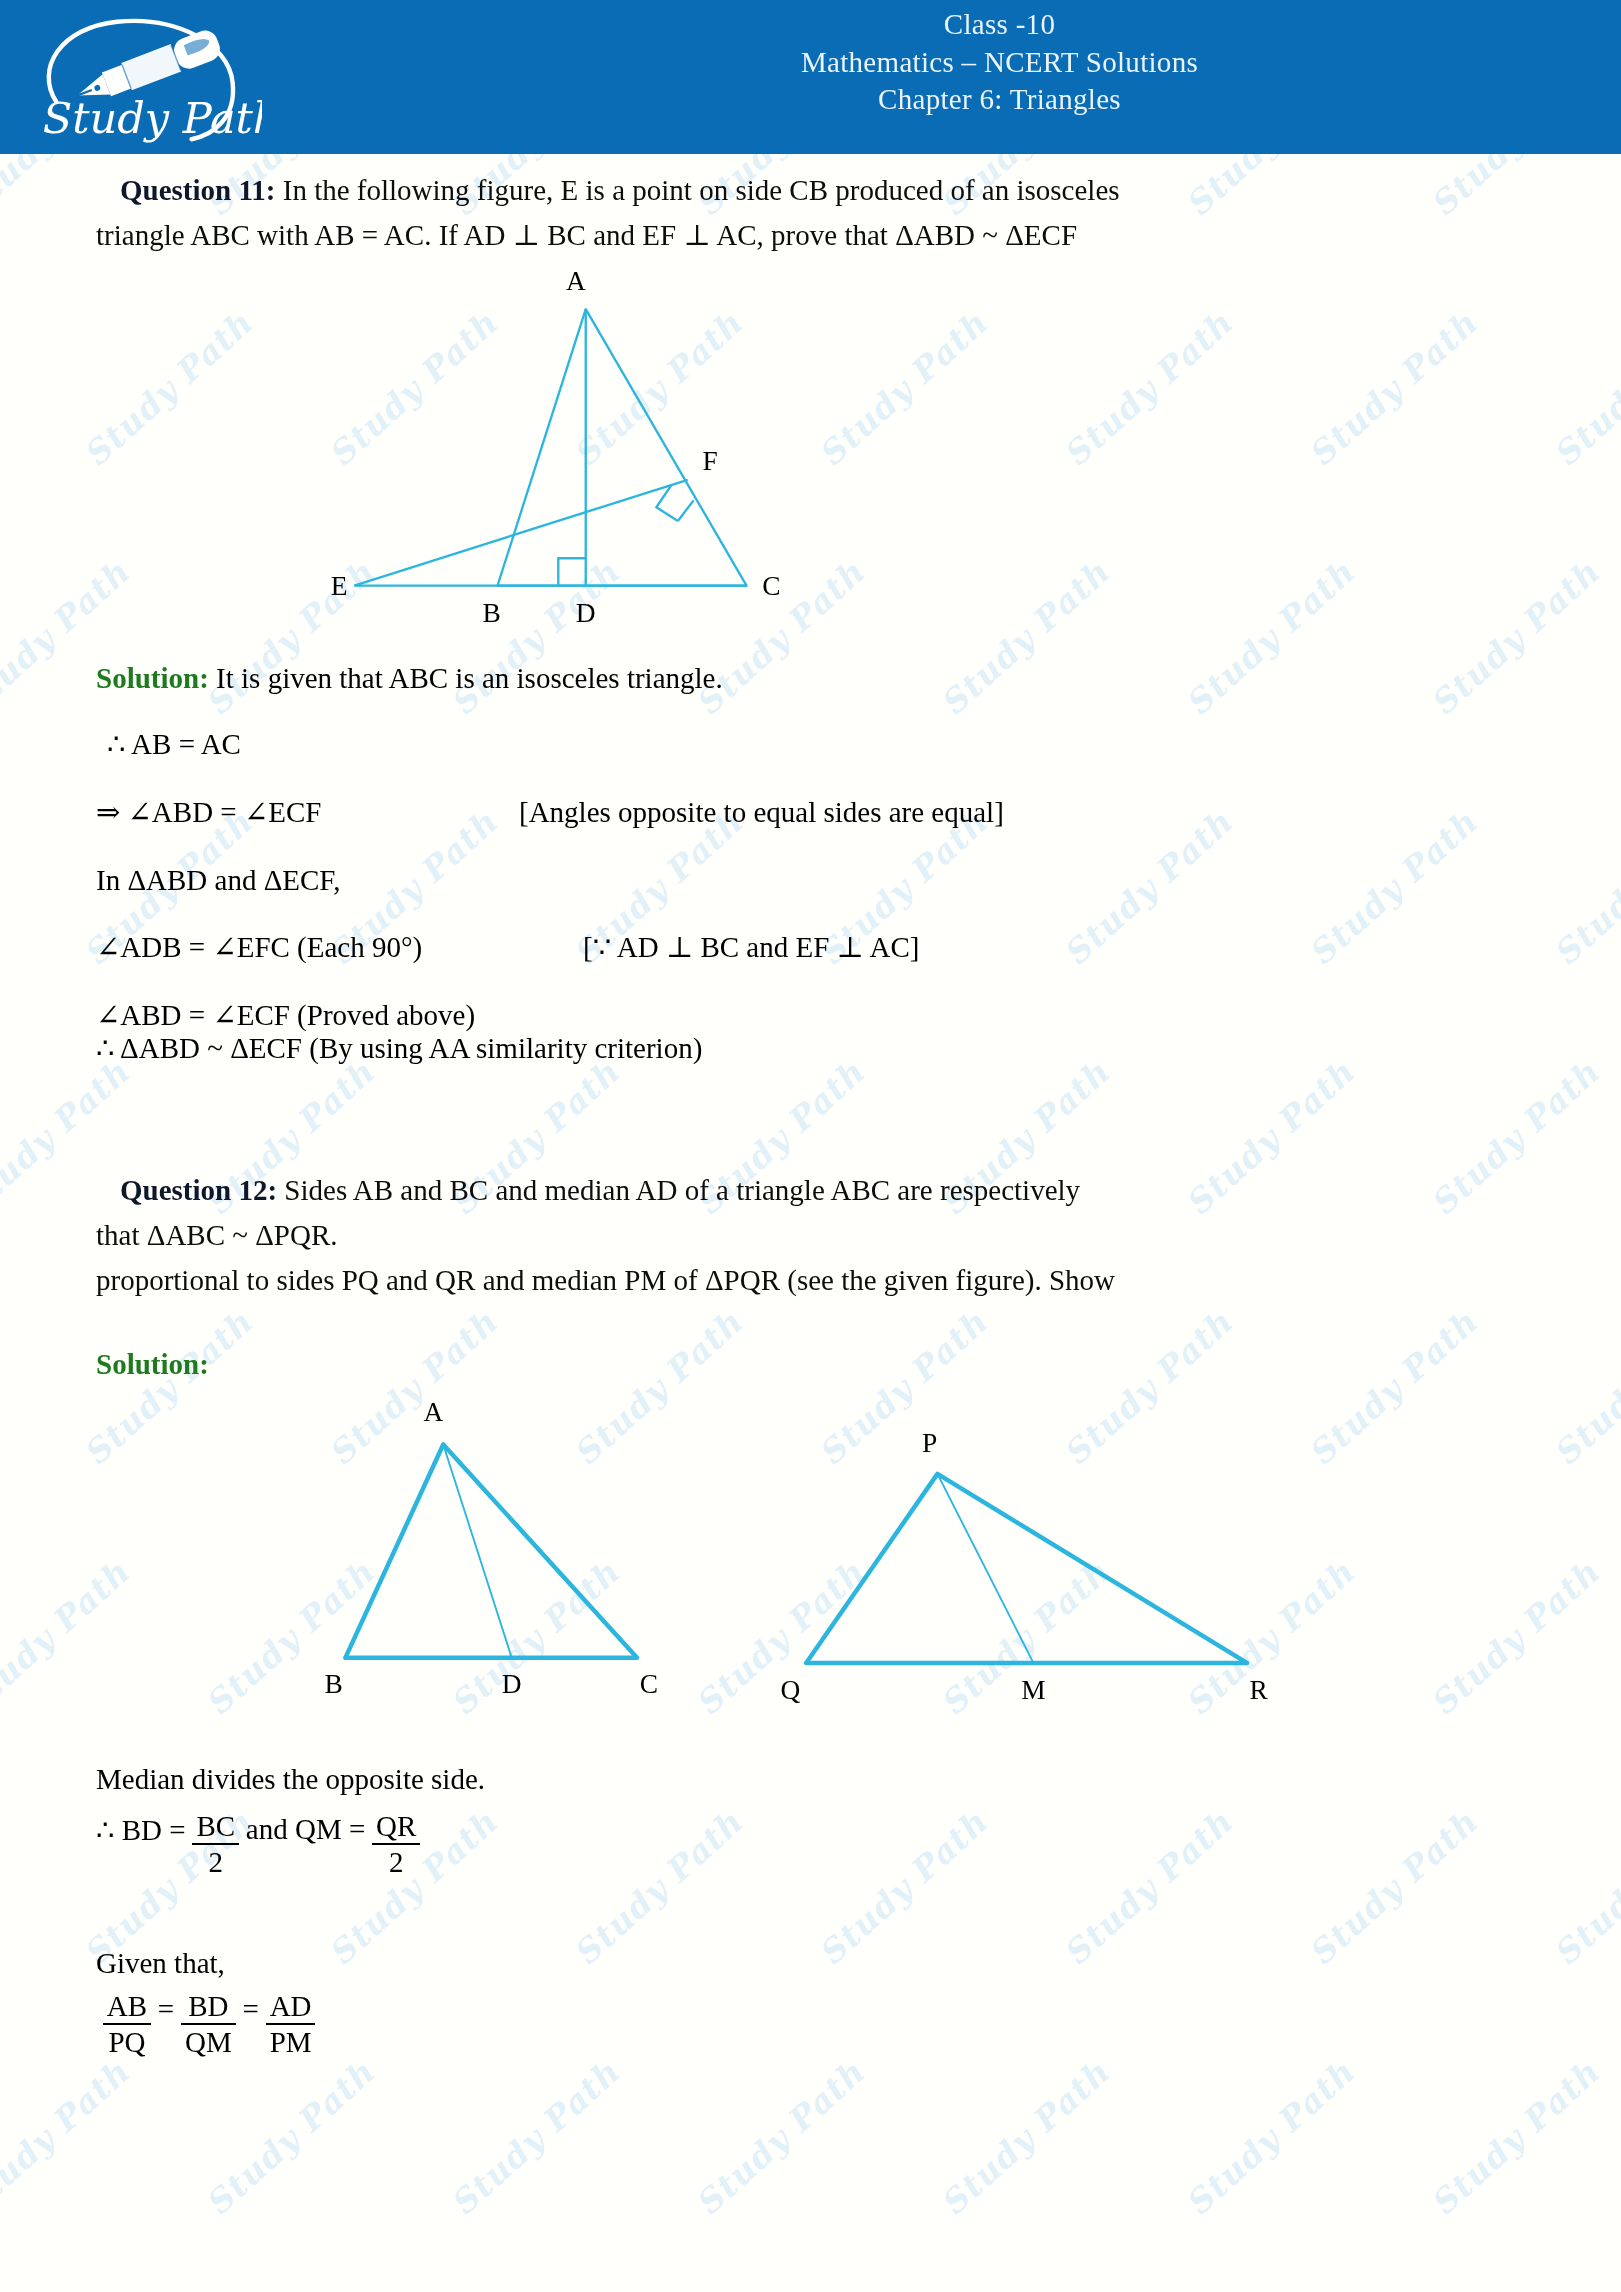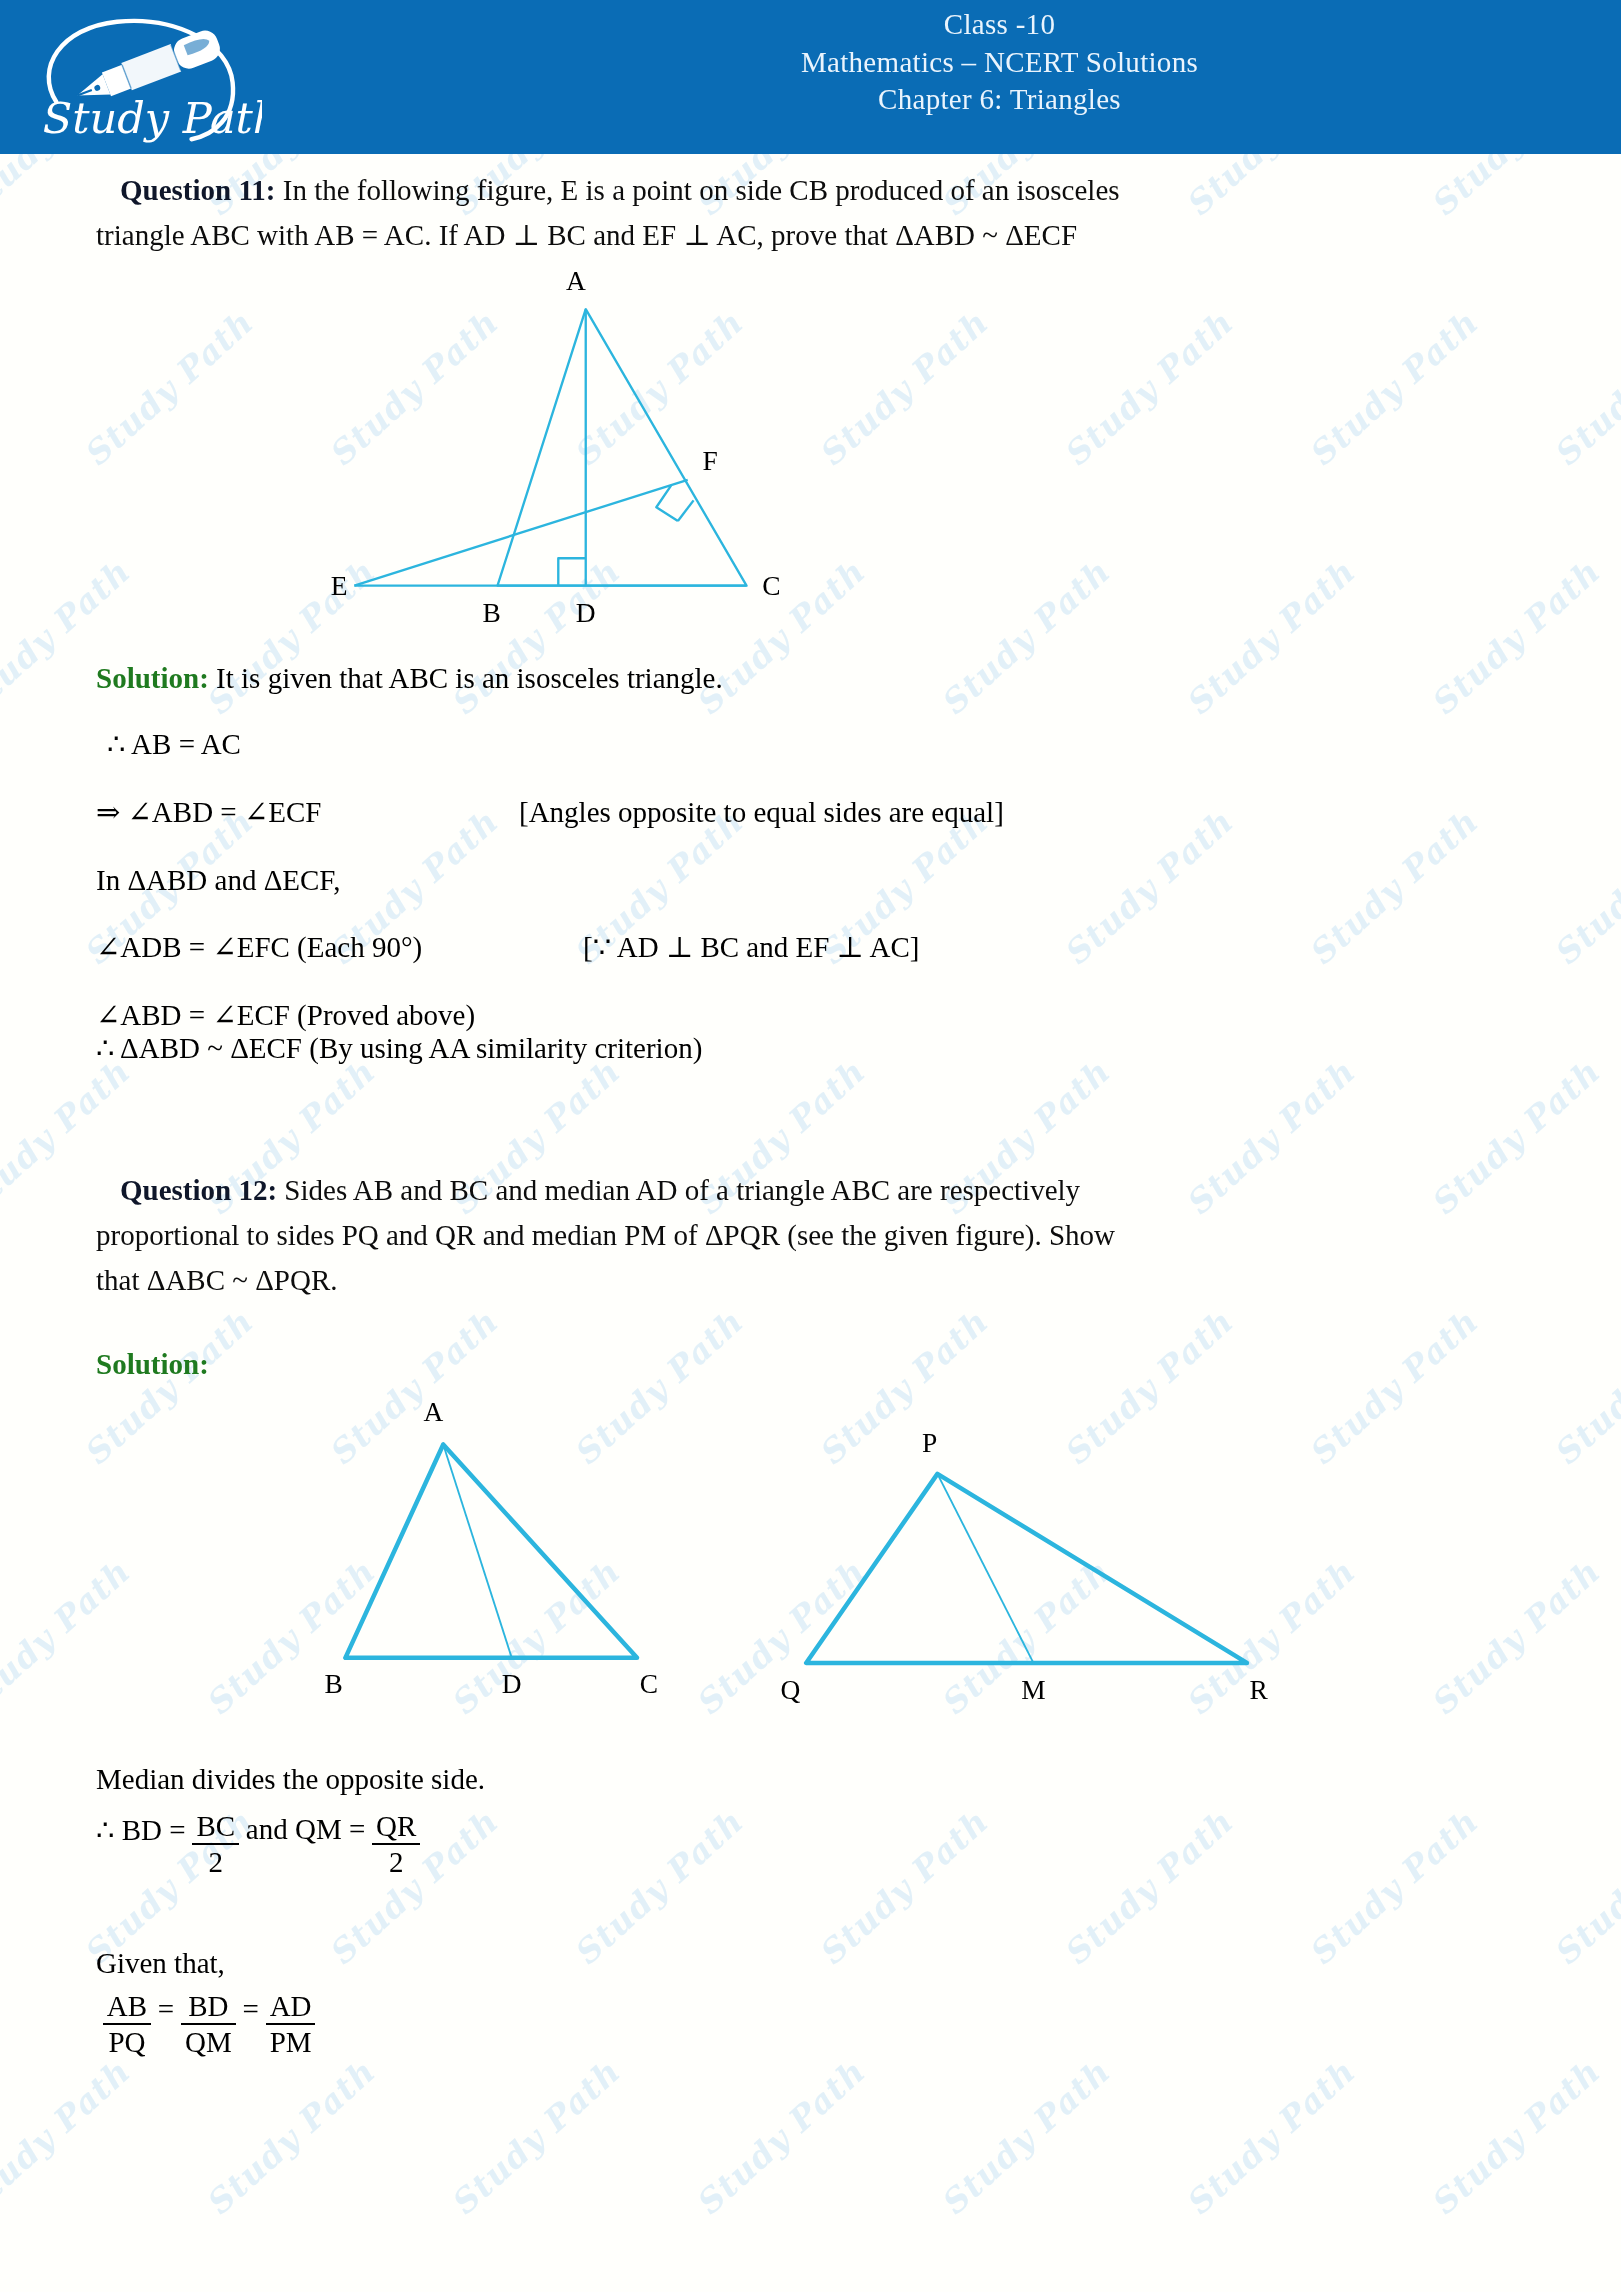--- a/index.html
+++ b/index.html
@@ -315,22 +315,22 @@
 
     <div class="block txt" style="left:96px; top:839px;">∠ABD = ∠ECF (Proved above)</div>
 
     <div class="block txt" style="left:96px; top:872px;">∴ ΔABD ~ ΔECF (By using AA similarity criterion)</div>
 
     <div class="block" style="left:96px; top:1014px; width:1460px;">
       <div class="qline">
         <span class="qlabel">Question 12:</span>
         <span>Sides AB and BC and median AD of a triangle ABC are respectively</span>
       </div>
+      <div class="qline">that ΔABC ~ ΔPQR.</div>
       <div class="qline">proportional to sides PQ and QR and median PM of ΔPQR (see the given figure). Show</div>
-      <div class="qline">that ΔABC ~ ΔPQR.</div>
     </div>
 
     <div class="block txt" style="left:96px; top:1188px;">
       <span class="sollabel">Solution:</span>
     </div>
 
     <div class="figure" style="left:304px; top:1220px;">
       <svg width="392" height="323" viewBox="0 0 400 330" xmlns="http://www.w3.org/2000/svg" style="font-size:29px">
         <g stroke="#2cb5de" fill="none" stroke-linejoin="round">
           <path d="M 142 72 L 42 290 L 340 290 Z" stroke-width="4.6"></path>

